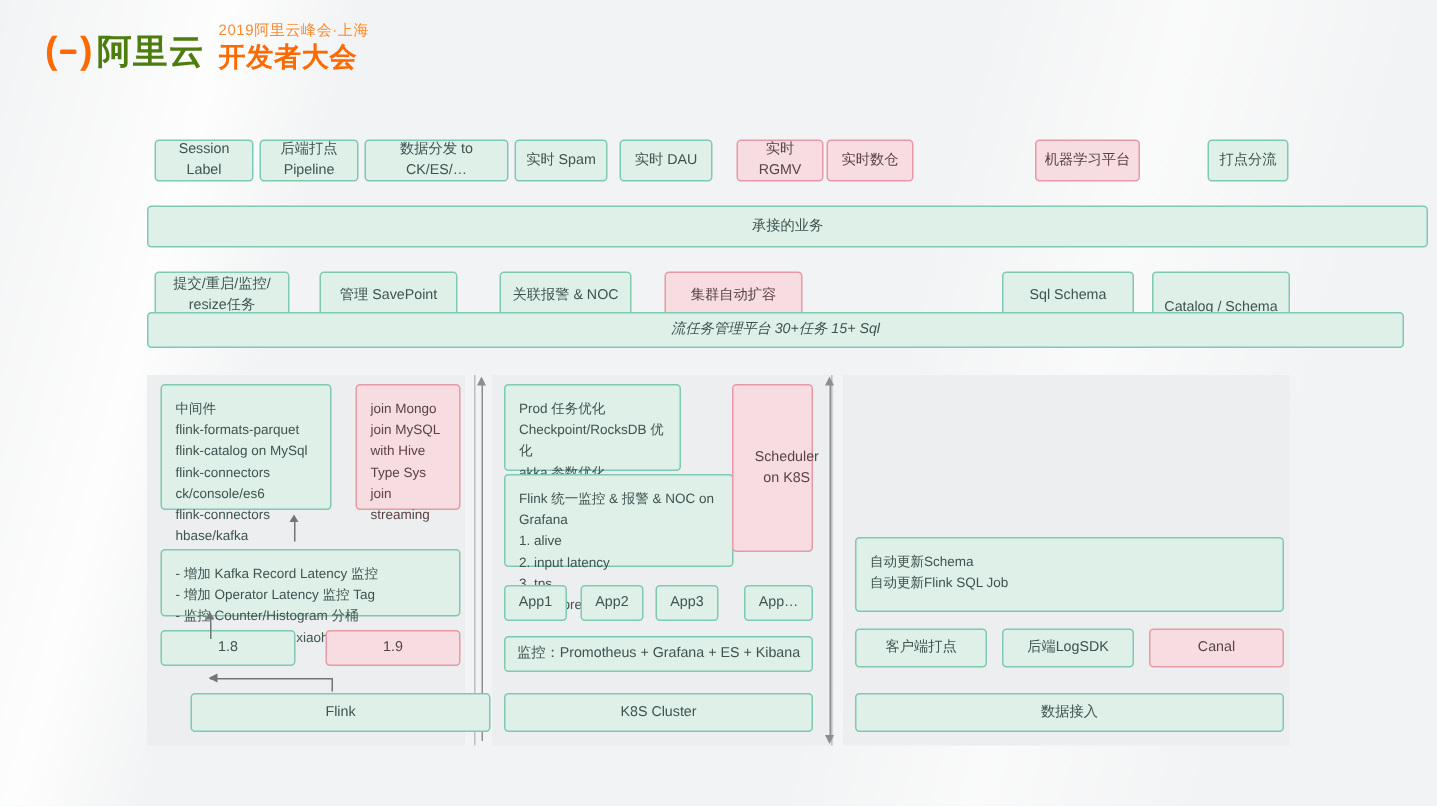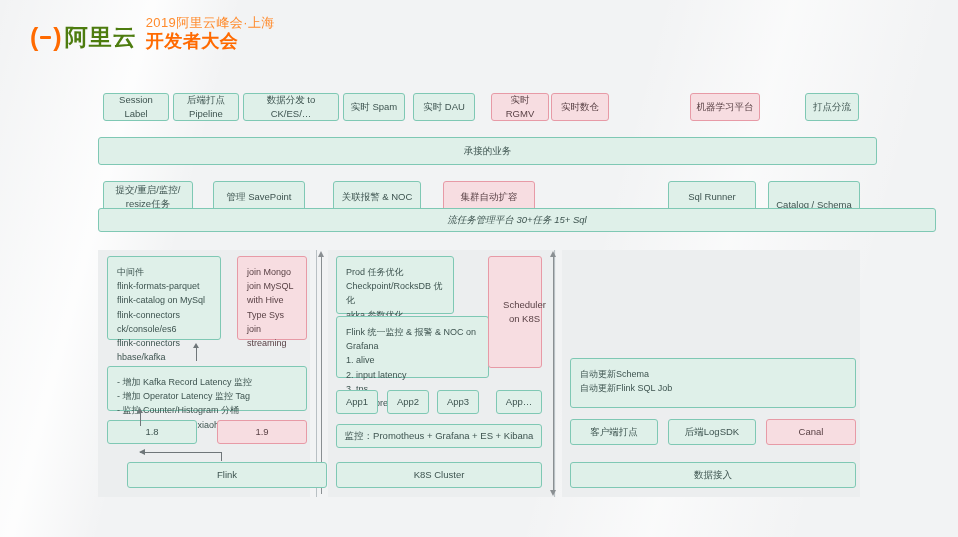--- a/index.html
+++ b/index.html
@@ -16,21 +16,21 @@
      background:linear-gradient(105deg,rgba(255,255,255,0) 0%,rgba(255,255,255,.85) 14%,rgba(255,255,255,0) 22%,rgba(255,255,255,0) 60%,rgba(255,255,255,.6) 72%,rgba(255,255,255,0) 86%);
      pointer-events:none;}
 
   
   .logo{position:absolute;left:30px;top:16px;display:flex;align-items:flex-end;gap:9px;}
   .logo-mark{display:flex;align-items:center;gap:3px;}
   .bracket{color:#ff6a00;font-size:25px;font-weight:bold;line-height:1;}
   .dash{display:inline-block;width:11px;height:3px;background:#ff6a00;border-radius:1px;margin:0 -1px;}
   .logo-cn{color:#4d7c0f;font-size:23px;font-weight:bold;letter-spacing:1px;line-height:1;}
   .logo-right{display:flex;flex-direction:column;gap:3px;}
-  .logo-top{color:#ff8a2b;font-size:13px;letter-spacing:.4px;line-height:1;}
+  .logo-top{color:#ff8a2b;font-size:10px;letter-spacing:.4px;line-height:1;}
   .logo-bot{color:#ff6a00;font-size:18px;font-weight:bold;letter-spacing:.5px;line-height:1;}
 
   
   .box{
     box-sizing:border-box;
     border:1px solid #7fc8b4;
     background:#dff0e9;
     border-radius:3px;
     display:flex;align-items:center;justify-content:center;
     font-size:9.5px;color:#3e5450;text-align:center;line-height:1.45;
@@ -85,29 +85,29 @@
     <div class="abs box" style="left: 103px; top: 93px; width: 66px; height: 28px; white-space: pre-line;">Session Label</div>
     <div class="abs box" style="left: 173px; top: 93px; width: 66px; height: 28px; white-space: pre-line;">后端打点 Pipeline</div>
     <div class="abs box" style="left: 243px; top: 93px; width: 96px; height: 28px; white-space: pre-line;">数据分发 to CK/ES/…</div>
     <div class="abs box" style="left: 343px; top: 93px; width: 62px; height: 28px; white-space: pre-line;">实时 Spam</div>
     <div class="abs box" style="left: 413px; top: 93px; width: 62px; height: 28px; white-space: pre-line;">实时 DAU</div>
     <div class="abs box pink" style="left: 491px; top: 93px; width: 58px; height: 28px; white-space: pre-line;">实时RGMV</div>
     <div class="abs box pink" style="left: 551px; top: 93px; width: 58px; height: 28px; white-space: pre-line;">实时数仓</div>
     <div class="abs box pink" style="left: 690px; top: 93px; width: 70px; height: 28px; white-space: pre-line;">机器学习平台</div>
     <div class="abs box" style="left: 805px; top: 93px; width: 54px; height: 28px; white-space: pre-line;">打点分流</div>
   </div>
-<div class="abs box" style="left:98px;top:137px;width:779px;height:28px;">承接的业务</div>
+<div class="abs box" style="left:98px;top:137px;width:854px;height:28px;">承接的业务</div>
 
 <div id="platform-row">
     <div class="abs box" style="left: 103px; top: 181px; width: 90px; height: 32px; white-space: pre-line;">提交/重启/监控/
 resize任务</div>
     <div class="abs box" style="left: 213px; top: 181px; width: 92px; height: 32px; white-space: pre-line;">管理 SavePoint</div>
     <div class="abs box" style="left: 333px; top: 181px; width: 88px; height: 32px; white-space: pre-line;">关联报警 &amp; NOC</div>
     <div class="abs box pink" style="left: 443px; top: 181px; width: 92px; height: 32px; white-space: pre-line;">集群自动扩容</div>
-    <div class="abs box" style="left: 668px; top: 181px; width: 88px; height: 32px; white-space: pre-line;">Sql Runner</div>
+    <div class="abs box" style="left: 668px; top: 181px; width: 88px; height: 32px; white-space: pre-line;">Sql Schema</div>
     <div class="abs box" style="left: 768px; top: 181px; width: 92px; height: 48px; white-space: pre-line;">Catalog / Schema</div>
   </div>
 <div class="abs box" style="left:98px;top:208px;width:838px;height:24px;font-style:italic;">流任务管理平台 30+任务 15+ Sql</div>
 
 <div class="panel" style="left:98px;top:250px;width:212px;height:247px;"></div>
 <div class="panel" style="left:328px;top:250px;width:228px;height:247px;"></div>
 <div class="panel" style="left:562px;top:250px;width:298px;height:247px;"></div>
 
 <div class="divider" style="left:316px;top:250px;height:247px;"></div>
 <div class="divider" style="left:554px;top:250px;height:247px;"></div>

